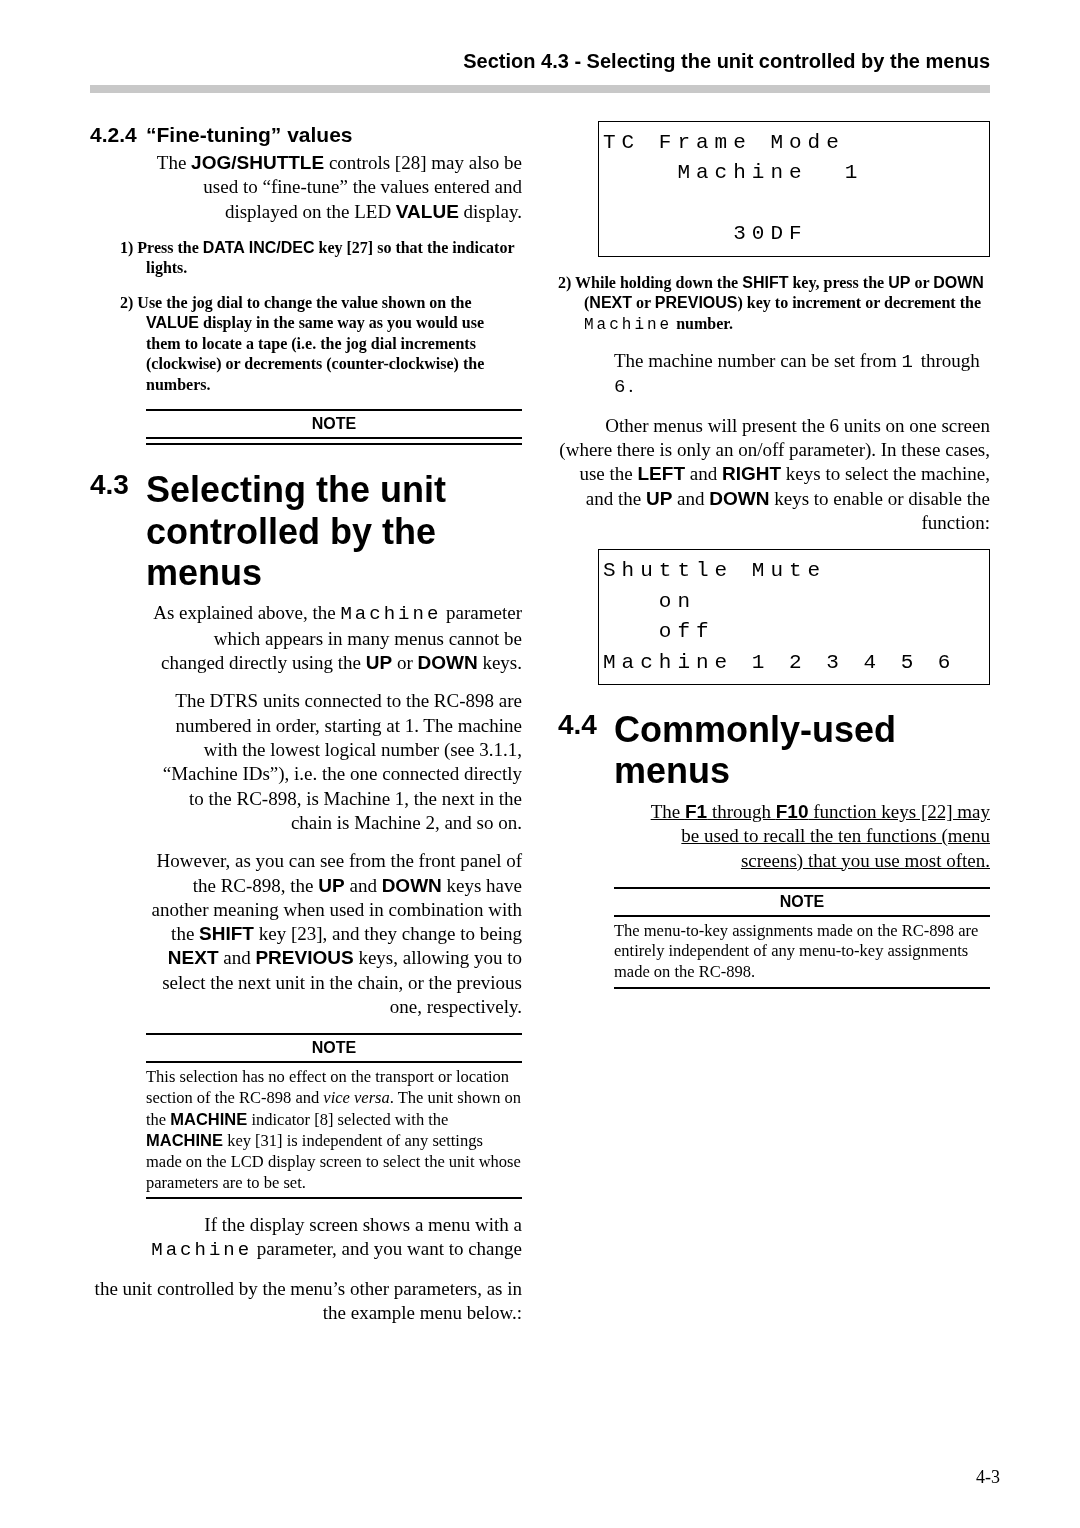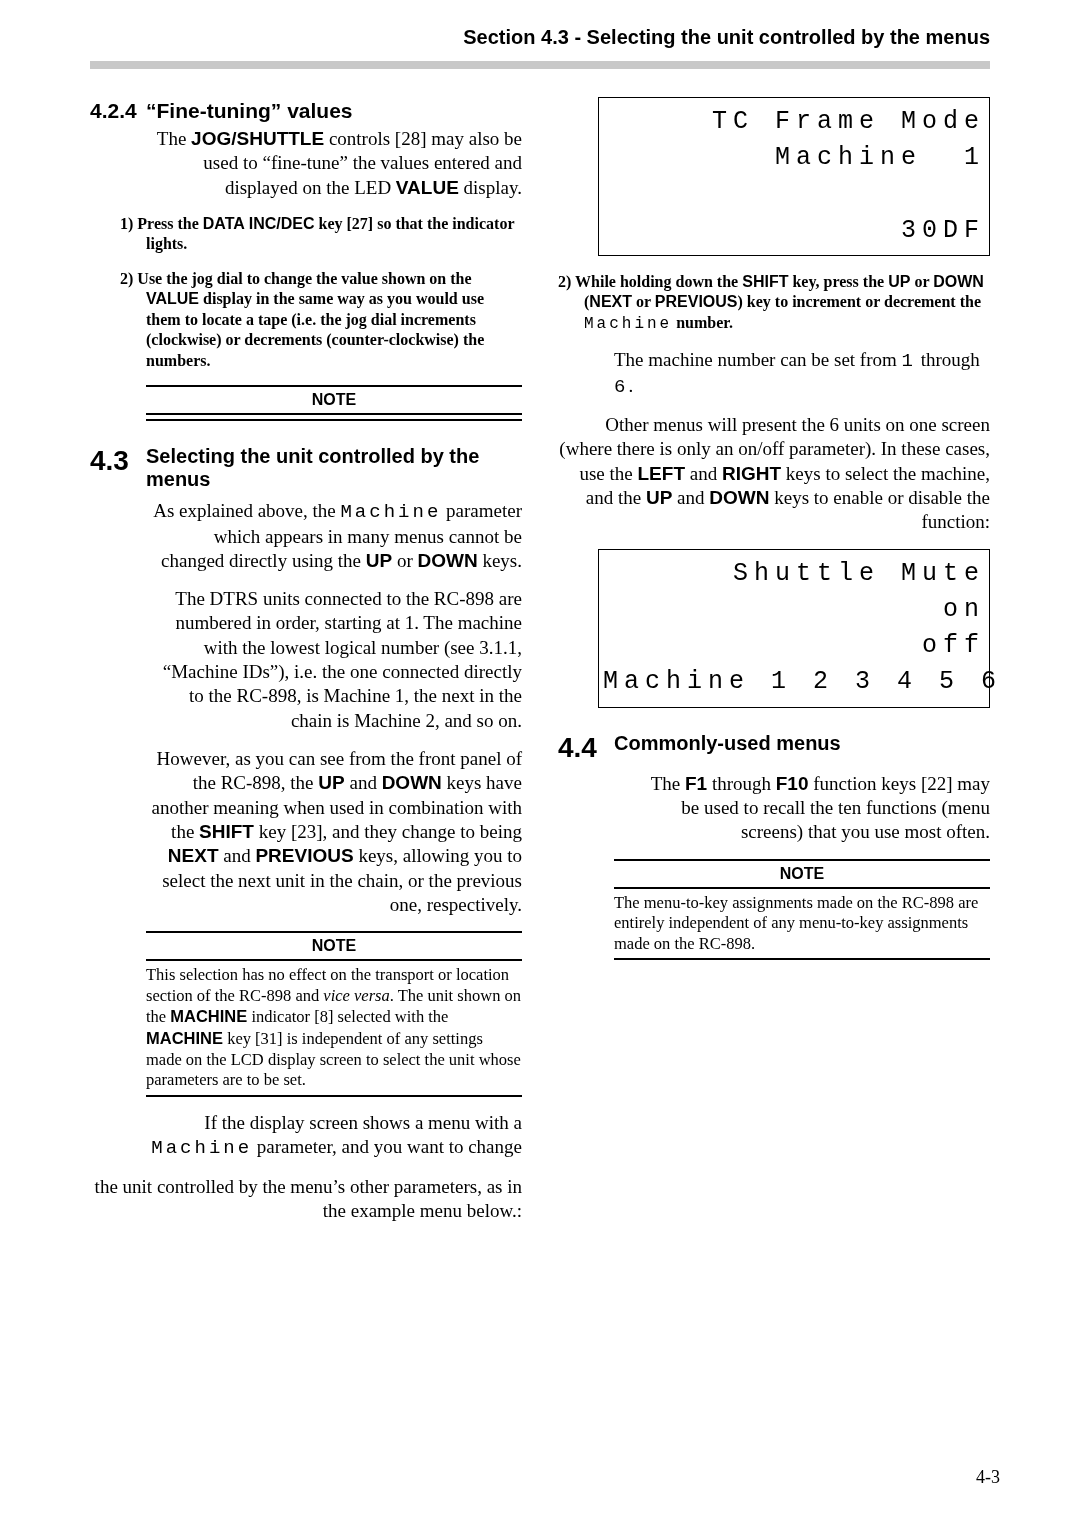--- a/index.html
+++ b/index.html
@@ -1,19 +1,19 @@
 <!DOCTYPE html>
 <html><head>
 <meta charset="utf-8">
 <style>
   html,body{margin:0;padding:0;background:#fff;}
   .page{
     width:1080px;height:1528px;
     box-sizing:border-box;
-    padding:26px 90px 40px 90px;
+    padding:50px 90px 40px 90px;
     font-family:"Times New Roman",Times,serif;
     color:#000;
     position:relative;
   }
   .header-line{
     font-family:Arial,Helvetica,sans-serif;
     font-weight:bold;
     font-size:20px;
     text-align:right;
     padding-bottom:6px;
@@ -34,21 +34,21 @@
     font-family:Arial,Helvetica,sans-serif;
     font-weight:bold;
     font-size:21px;
     margin:2px 0 4px 0;
   }
   .h-sub .num{display:inline-block;width:56px;}
   .h-sec-wrap{margin:24px 0 8px 0;}
   .h-sec{
     font-family:Arial,Helvetica,sans-serif;
     font-weight:bold;
-    font-size:20px;
+    font-size:36px;
     line-height:1.15;
   }
   .h-sec-num{
     font-family:Arial,Helvetica,sans-serif;
     font-weight:bold;
     font-size:28px;
     display:inline-block;
     width:56px;
     vertical-align:top;
   }
@@ -74,27 +74,26 @@
   .note-block{
     margin:6px 0 14px 56px;
   }
   .note-rule{border:none;border-top:2px solid #000;margin:4px 0;}
   .note-label{font-family:Arial,Helvetica,sans-serif;font-weight:bold;font-size:16px;margin:2px 0;text-align:center;}
   .note-text{font-size:16.5px;line-height:1.25;margin:4px 0;}
   .lcd{
     border:1.5px solid #000;
     font-family:"Courier New",monospace;
     letter-spacing:6px;
-    font-size:25px;
+    font-size:21px;
     line-height:1.45;
     padding:6px 4px;
     margin:4px 0 16px 40px;
     white-space:pre;
     break-inside:avoid;
-    text-align:right;
   }
   .page-num{
     position:absolute;
     bottom:40px;right:80px;
     font-size:18px;
   }
   .italic{font-style:italic;text-align:right;}
 </style>
 </head>
 <body>
@@ -178,21 +177,21 @@
 
     <div class="lcd">Shuttle Mute
    on
    off
 Machine 1 2 3 4 5 6</div>
 
     <div class="h-sec-wrap no-break">
       <span class="h-sec-num">4.4</span><span class="h-sec h-sec-text">Commonly-used menus</span>
     </div>
 
-    <p class="body" style="margin-left:78px;">
+    <p class="body" style="margin-left:78px;text-decoration:underline;">
       <span>The </span><span class="sans-b">F1</span><span> through </span><span class="sans-b">F10</span><span> function keys [22] may be used to recall the ten functions (menu screens) that you use most often.</span>
     </p>
 
 
     <div class="note-block no-break" style="margin-left:56px;">
       <hr class="note-rule">
       <div class="note-label">NOTE</div>
       <hr class="note-rule">
       <p class="note-text">The menu-to-key assignments made on the RC-898 are entirely independent of any menu-to-key assignments made on the RC-898.</p>
       <hr class="note-rule">

